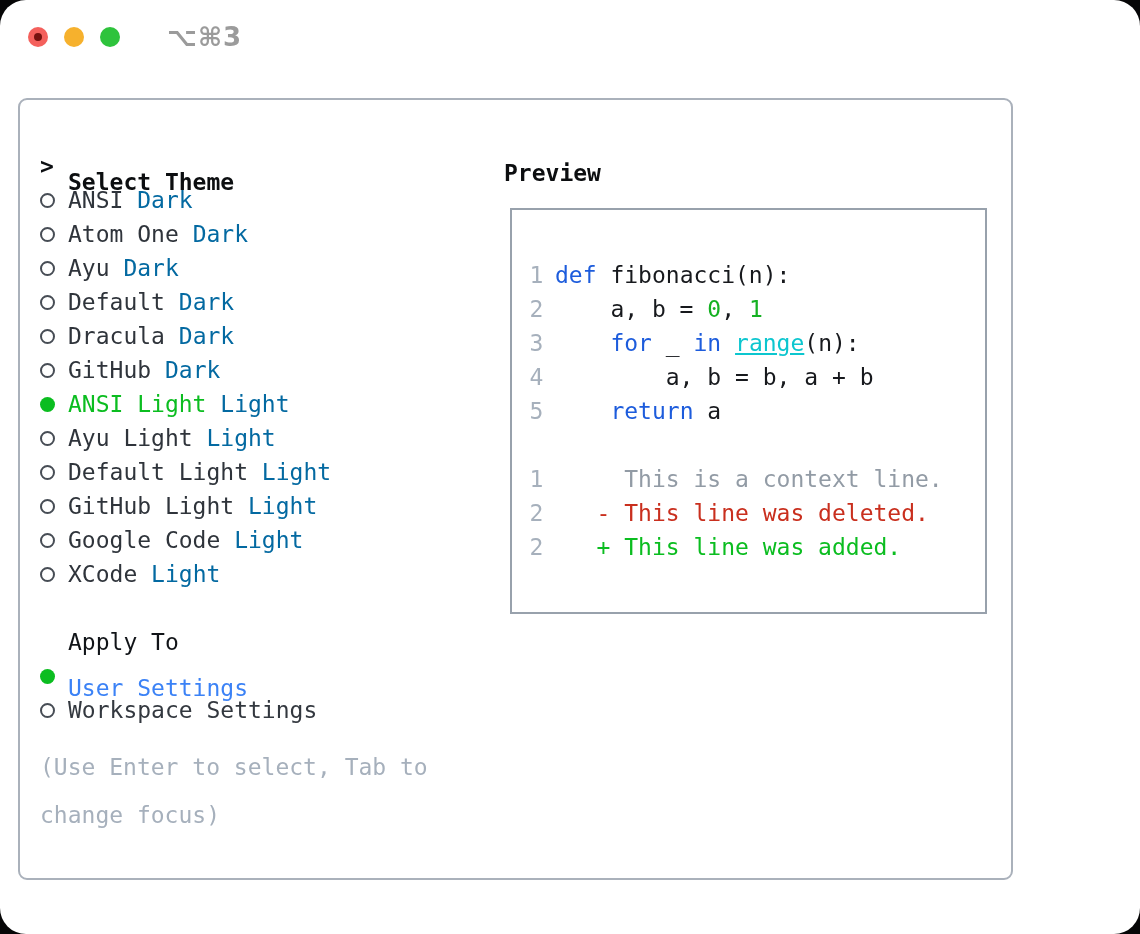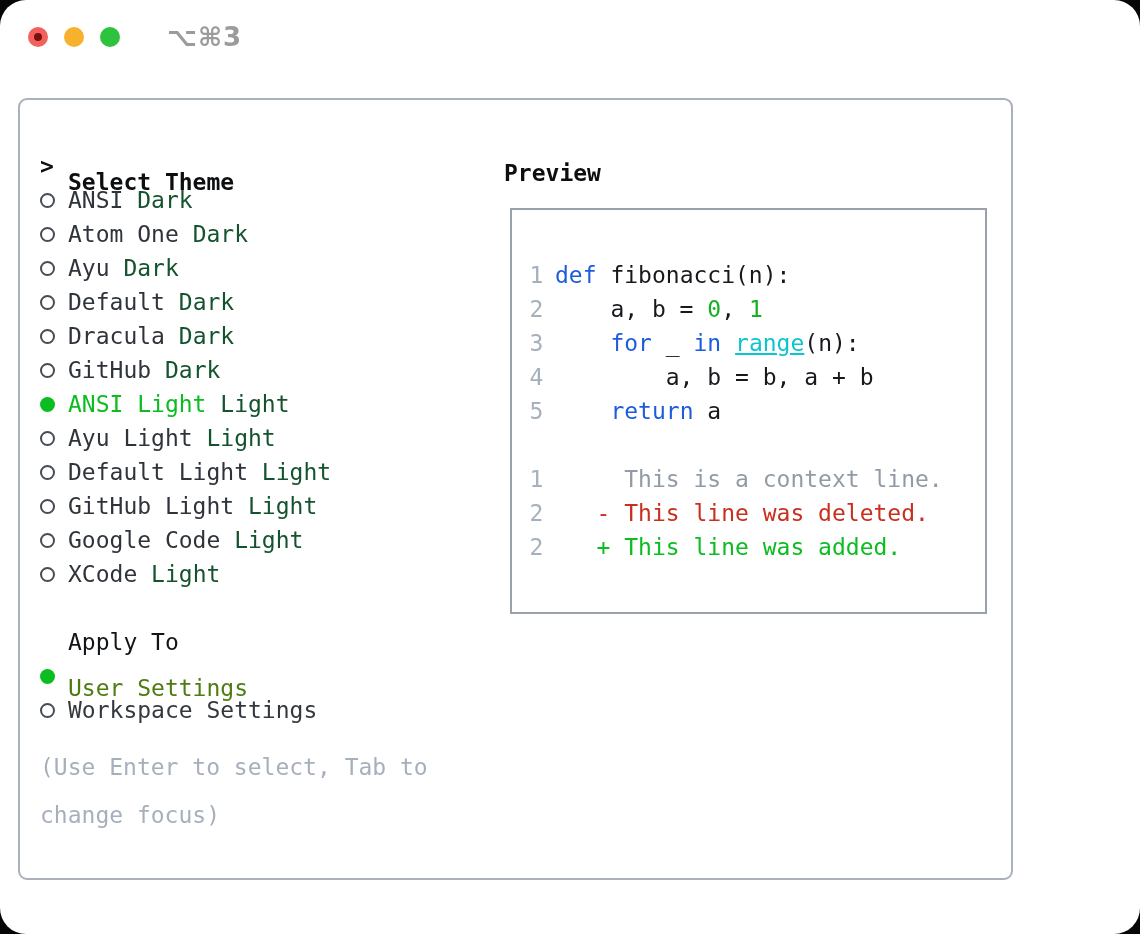--- a/index.html
+++ b/index.html
@@ -34,23 +34,23 @@
   .row { height: 34px; display: flex; align-items: center; font-size: 23px; white-space: pre; }
   .row.spacer { height: 34px; }
   .gutter { width: 28px; flex: none; display: flex; align-items: center; }
   .prompt { font-weight: bold; color: #0d0f12; font-size: 23px; }
   .circle { width: 15px; height: 15px; border-radius: 50%; border: 2px solid #474d55; }
   .circle.filled { border: none; background: #0bbd20; }
   .header-label { font-weight: bold; color: #0c0e10; margin-top: 32px; }
   .apply-label { color: #111418; }
   .nm { color: #2f343b; }
   .nm.sel { color: #0bbd20; }
-  .vr { color: #14532d; margin-left: 0.602em; }
+  .vr { color: #0369a1; margin-left: 0.602em; }
   .opt-label { color: #33383f; }
-  .opt-label.sel { color: #4d7c0f; margin-top: 24px; }
+  .opt-label.sel { color: #3b82f6; margin-top: 24px; }
   .help {
     margin-top: 16px; max-width: 442px;
     font-size: 23px; line-height: 48px; color: #a6b0bc;
   }
   
   .preview-header { height: 34px; display: flex; align-items: center; font-size: 23px; font-weight: bold; color: #0c0e10; }
   .preview-box {
     margin-top: 18px; margin-left: 6px; width: 477px;
     border: 2px solid #98a1ac;
     padding: 48px 8px 48px 4px;

